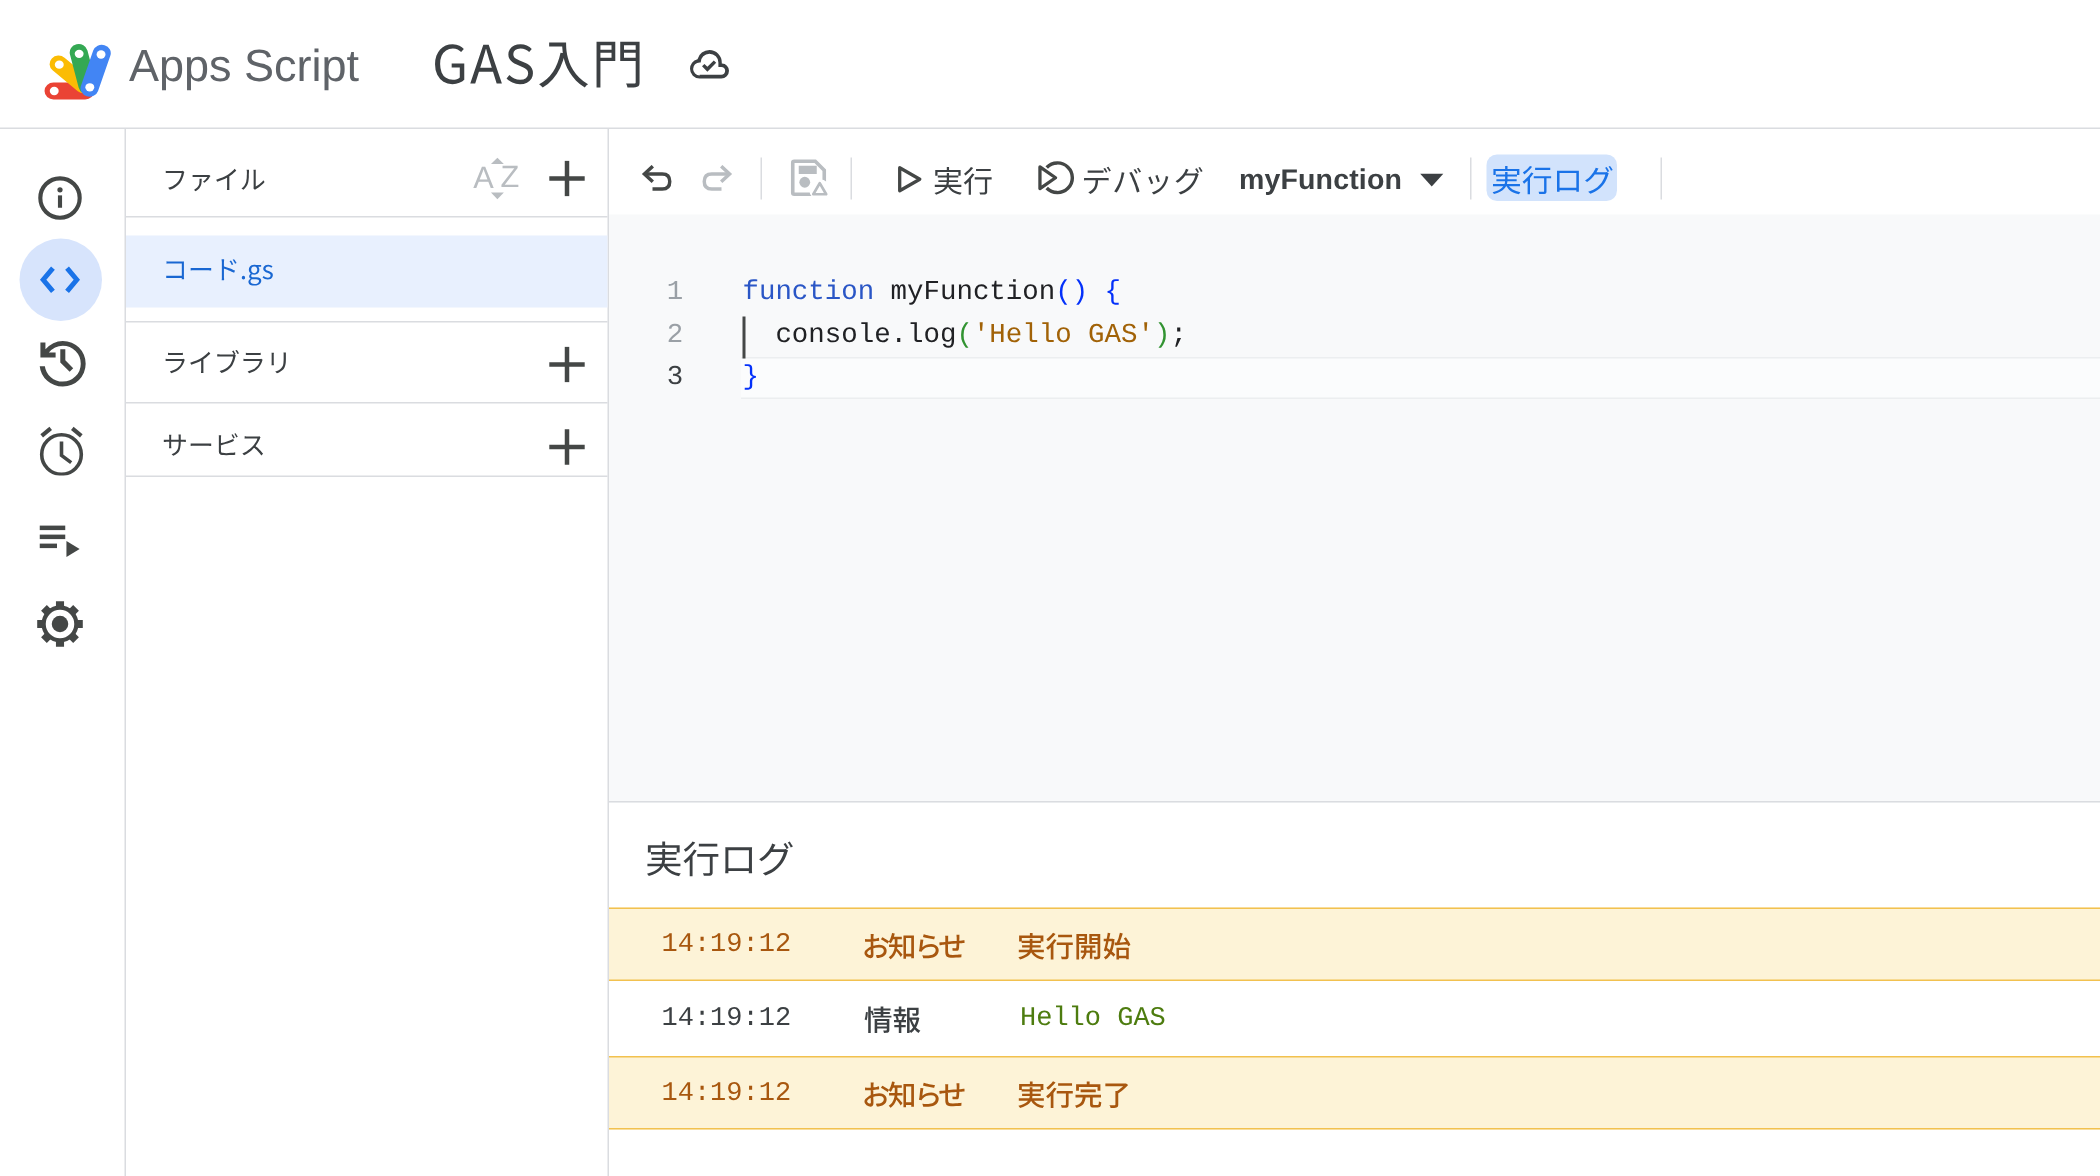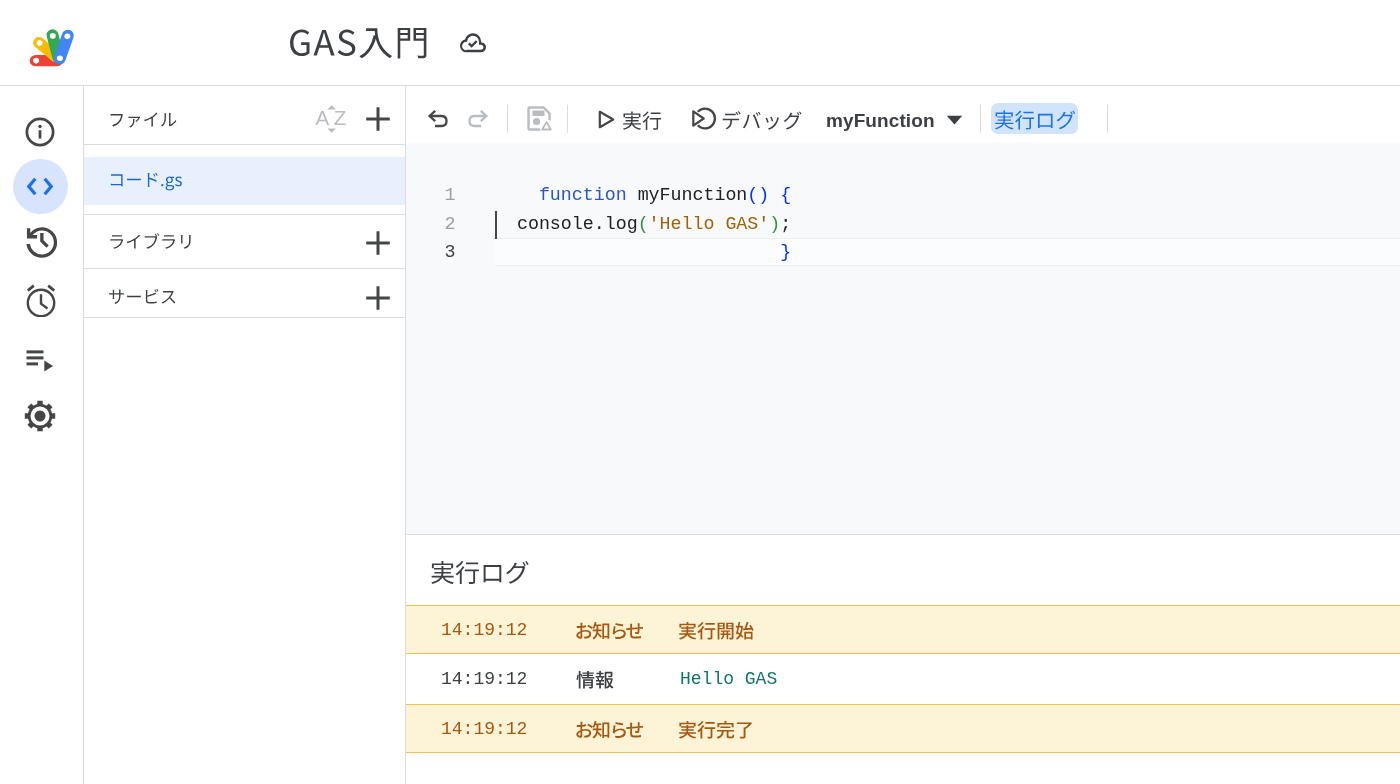--- a/index.html
+++ b/index.html
@@ -17,20 +17,21 @@
 <path d="M12.5 15.5 L30 31" stroke="#fbbc04"></path>
 <path d="M26.5 7 L32.5 31.5" stroke="#34a853"></path>
 <path d="M42.5 7.5 L34 33.5" stroke="#4285f4"></path>
 </g>
 <circle cx="9.5" cy="35.5" r="3.1" fill="#fff"></circle>
 <circle cx="13" cy="16" r="3.1" fill="#fff"></circle>
 <circle cx="26.8" cy="8" r="3.1" fill="#fff"></circle>
 <circle cx="42" cy="8.5" r="3.1" fill="#fff"></circle>
 <circle cx="34.2" cy="32.8" r="3.1" fill="#fff"></circle>
 </svg>
+<div class="abs" style="left:86px;top:27.5px;font-size:30px;color:#5f6368;">Apps Script</div>
 <svg style="position:absolute;left:288px;top:15.4px;" width="145" height="50.7" viewBox="0 -40.6 145 50.7">
         <path fill="#3c4043" d="M13.6 0.5Q10.2 0.5 7.6 -1.1Q5.0 -2.7 3.5 -5.7Q2.0 -8.7 2.0 -12.8Q2.0 -15.9 2.9 -18.4Q3.8 -20.8 5.4 -22.6Q7.0 -24.3 9.1 -25.2Q11.2 -26.1 13.8 -26.1Q16.5 -26.1 18.3 -25.1Q20.1 -24.1 21.2 -23.0L19.4 -20.9Q18.4 -21.9 17.1 -22.6Q15.8 -23.3 13.9 -23.3Q11.3 -23.3 9.4 -22.0Q7.5 -20.8 6.4 -18.4Q5.4 -16.1 5.4 -12.9Q5.4 -9.7 6.4 -7.3Q7.4 -4.9 9.3 -3.7Q11.2 -2.4 13.9 -2.4Q15.3 -2.4 16.6 -2.8Q17.8 -3.2 18.5 -3.9V-10.6H13.1V-13.3H21.5V-2.5Q20.3 -1.2 18.2 -0.4Q16.2 0.5 13.6 0.5Z M25.5 0.0 34.2 -25.7H37.8L46.6 0.0H43.1L38.6 -14.4Q37.9 -16.5 37.3 -18.7Q36.7 -20.8 36.1 -23.0H35.9Q35.3 -20.8 34.7 -18.7Q34.0 -16.5 33.4 -14.4L28.8 0.0ZM30.1 -7.8V-10.4H41.9V-7.8Z M58.6 0.5Q55.9 0.5 53.6 -0.6Q51.3 -1.6 49.7 -3.3L51.6 -5.6Q53.0 -4.1 54.8 -3.3Q56.7 -2.4 58.7 -2.4Q61.2 -2.4 62.6 -3.5Q64.1 -4.7 64.1 -6.6Q64.1 -7.9 63.5 -8.7Q62.9 -9.5 61.9 -10.1Q61.0 -10.6 59.8 -11.1L56.1 -12.7Q54.9 -13.2 53.7 -14.1Q52.5 -14.9 51.7 -16.2Q50.9 -17.4 50.9 -19.3Q50.9 -21.3 51.9 -22.8Q53.0 -24.4 54.8 -25.2Q56.6 -26.1 59.0 -26.1Q61.3 -26.1 63.2 -25.2Q65.2 -24.4 66.5 -23.0L64.8 -20.9Q63.6 -22.0 62.2 -22.6Q60.8 -23.3 59.0 -23.3Q56.8 -23.3 55.5 -22.3Q54.2 -21.3 54.2 -19.6Q54.2 -18.3 54.8 -17.5Q55.5 -16.7 56.4 -16.2Q57.4 -15.7 58.4 -15.3L62.0 -13.7Q63.6 -13.1 64.7 -12.2Q65.9 -11.3 66.6 -10.0Q67.3 -8.7 67.3 -6.8Q67.3 -4.8 66.3 -3.1Q65.2 -1.5 63.3 -0.5Q61.3 0.5 58.6 0.5Z M78.1 -27.3H88.0V-24.6H78.1ZM86.7 -27.3H89.4Q89.4 -25.7 89.5 -23.6Q89.6 -21.5 90.1 -19.1Q90.6 -16.7 91.5 -14.1Q92.4 -11.6 94.1 -9.0Q95.7 -6.4 98.1 -4.0Q100.5 -1.6 104.0 0.5Q103.7 0.7 103.3 1.1Q102.9 1.5 102.5 1.9Q102.1 2.4 101.9 2.7Q98.4 0.6 95.9 -2.0Q93.4 -4.6 91.7 -7.4Q90.0 -10.2 89.0 -13.0Q88.0 -15.8 87.5 -18.5Q87.0 -21.1 86.9 -23.4Q86.7 -25.6 86.7 -27.3ZM85.7 -20.4 88.7 -19.9Q87.4 -14.5 85.4 -10.3Q83.4 -6.0 80.5 -2.8Q77.7 0.5 73.8 2.7Q73.6 2.5 73.1 2.1Q72.7 1.7 72.2 1.3Q71.8 0.9 71.4 0.6Q77.2 -2.4 80.7 -7.7Q84.1 -13.0 85.7 -20.4Z M110.9 -22.5H120.6V-20.5H110.9ZM127.0 -22.5H136.9V-20.5H127.0ZM135.8 -27.7H138.4V-0.8Q138.4 0.5 138.1 1.2Q137.7 1.9 136.8 2.3Q135.9 2.6 134.3 2.7Q132.7 2.7 130.3 2.7Q130.3 2.4 130.1 1.9Q130.0 1.4 129.8 0.9Q129.6 0.4 129.4 0.0Q130.6 0.1 131.7 0.1Q132.8 0.1 133.7 0.1Q134.5 0.1 134.9 0.1Q135.4 0.1 135.6 -0.1Q135.8 -0.3 135.8 -0.8ZM111.1 -27.7H122.2V-14.9H111.1V-17.1H119.7V-25.5H111.1ZM137.2 -27.7V-25.5H128.0V-17.1H137.2V-14.9H125.5V-27.7ZM109.7 -27.7H112.3V2.8H109.7Z"></path>
       </svg>
 <svg class="abs" style="left:460px;top:33px" width="26" height="21" viewBox="0 0 25 20">
 <path fill="#3c4043" d="M6.2 18.5 q-2.6 0-4.4-1.8T0 12.3q0-2.2 1.33-3.93T4.8 6.15Q5.5 3.5 7.63 1.88 9.75.25 12.45.25q3.32 0 5.63 2.31 2.3 2.32 2.3 5.64v.75q2 -.06 3.3 1.3Q25 11.6 25 13.55q0 2-1.45 3.48-1.45 1.47-3.5 1.47Zm0-2.4h13.85q1.05 0 1.77-.73.73-.72.73-1.77t-.73-1.77q-.72-.73-1.77-.73h-1.85V8.2q0-2.32-1.64-3.96T12.45 2.6q-2.32 0-3.96 1.64T6.85 8.2h-.68q-1.7 0-2.93 1.23-1.24 1.22-1.24 2.92 0 1.71 1.24 2.98 1.23 1.27 2.96 1.27Z"></path>
 <path fill="#3c4043" d="M11.15 14.1 7.7 10.65l1.55-1.53 1.9 1.88 4.1-4.1 1.55 1.55Z"></path>
 </svg>
 </div>
 <div class="abs" style="left:0;top:86px;width:84px;height:698px;background:#fff;border-right:1px solid #dadce0;">
 <svg class="abs" style="left:25px;top:31px" width="30" height="30" viewBox="0 0 24 24">
@@ -140,42 +141,42 @@
 <div class="abs" style="left:585px;top:17px;width:87px;height:31px;background:#d2e3fc;border-radius:7px;"></div>
 <svg style="position:absolute;left:588px;top:18.2px;" width="84" height="29.7" viewBox="0 -23.8 84 29.7">
         <path fill="#1a73e8" d="M9.4 -17.2H11.0V-14.2H9.4ZM1.6 -15.2H18.9V-11.2H17.3V-13.8H3.1V-11.2H1.6ZM3.3 -11.4H17.3V-10.2H3.3ZM1.3 -5.1H19.3V-3.7H1.3ZM3.6 -8.3H17.1V-7.0H3.6ZM11.3 -4.8Q12.3 -2.6 14.4 -1.4Q16.5 -0.1 19.6 0.3Q19.3 0.6 19.1 1.0Q18.8 1.4 18.6 1.7Q16.5 1.3 14.8 0.5Q13.1 -0.3 11.9 -1.5Q10.7 -2.7 9.9 -4.4ZM9.4 -13.2H11.0V-8.0Q11.0 -7.0 10.8 -5.9Q10.6 -4.9 10.1 -3.8Q9.6 -2.8 8.6 -1.8Q7.6 -0.8 6.0 0.0Q4.4 0.9 2.0 1.6Q1.9 1.5 1.8 1.2Q1.6 1.0 1.4 0.8Q1.2 0.6 1.1 0.4Q3.4 -0.2 4.9 -1.0Q6.4 -1.8 7.3 -2.6Q8.3 -3.5 8.7 -4.4Q9.1 -5.3 9.3 -6.2Q9.4 -7.2 9.4 -8.1Z M29.4 -16.0H39.5V-14.5H29.4ZM35.4 -9.9H37.0V-0.3Q37.0 0.4 36.8 0.8Q36.6 1.1 36.1 1.3Q35.5 1.5 34.6 1.5Q33.7 1.6 32.2 1.6Q32.1 1.3 32.0 0.8Q31.8 0.4 31.7 0.1Q32.4 0.1 33.1 0.1Q33.7 0.1 34.2 0.1Q34.7 0.1 34.9 0.1Q35.2 0.1 35.3 -0.0Q35.4 -0.1 35.4 -0.4ZM28.5 -10.3H40.1V-8.9H28.5ZM24.4 -8.7 25.8 -10.1 26.0 -10.0V1.7H24.4ZM26.8 -12.8 28.3 -12.3Q27.5 -11.0 26.4 -9.7Q25.4 -8.4 24.3 -7.3Q23.2 -6.2 22.1 -5.3Q22.0 -5.5 21.8 -5.7Q21.6 -6.0 21.4 -6.2Q21.2 -6.5 21.0 -6.6Q22.1 -7.4 23.1 -8.4Q24.2 -9.4 25.1 -10.5Q26.1 -11.7 26.8 -12.8ZM26.0 -17.2 27.4 -16.6Q26.8 -15.7 25.9 -14.8Q25.0 -13.9 24.0 -13.0Q23.0 -12.2 22.1 -11.5Q22.0 -11.7 21.9 -11.9Q21.7 -12.2 21.5 -12.4Q21.4 -12.6 21.2 -12.8Q22.1 -13.3 23.0 -14.1Q23.9 -14.9 24.7 -15.7Q25.4 -16.5 26.0 -17.2Z M44.0 -14.0Q44.6 -14.0 45.0 -14.0Q45.5 -14.0 45.8 -14.0Q46.1 -14.0 46.7 -14.0Q47.4 -14.0 48.3 -14.0Q49.2 -14.0 50.3 -14.0Q51.4 -14.0 52.4 -14.0Q53.5 -14.0 54.4 -14.0Q55.3 -14.0 56.0 -14.0Q56.6 -14.0 56.8 -14.0Q57.2 -14.0 57.7 -14.0Q58.2 -14.0 58.6 -14.0Q58.6 -13.7 58.6 -13.2Q58.6 -12.8 58.6 -12.4Q58.6 -12.2 58.6 -11.6Q58.6 -11.0 58.6 -10.2Q58.6 -9.3 58.6 -8.3Q58.6 -7.3 58.6 -6.3Q58.6 -5.4 58.6 -4.5Q58.6 -3.7 58.6 -3.1Q58.6 -2.5 58.6 -2.3Q58.6 -2.1 58.6 -1.7Q58.6 -1.3 58.6 -0.9Q58.6 -0.6 58.6 -0.3Q58.6 0.0 58.6 0.1H56.9Q56.9 0.0 56.9 -0.4Q56.9 -0.7 56.9 -1.2Q56.9 -1.7 56.9 -2.1Q56.9 -2.3 56.9 -2.9Q56.9 -3.6 56.9 -4.5Q56.9 -5.4 56.9 -6.5Q56.9 -7.6 56.9 -8.6Q56.9 -9.6 56.9 -10.5Q56.9 -11.4 56.9 -11.9Q56.9 -12.4 56.9 -12.4H45.7Q45.7 -12.4 45.7 -11.9Q45.7 -11.4 45.7 -10.5Q45.7 -9.7 45.7 -8.6Q45.7 -7.6 45.7 -6.5Q45.7 -5.5 45.7 -4.5Q45.7 -3.6 45.7 -2.9Q45.7 -2.3 45.7 -2.1Q45.7 -1.9 45.7 -1.5Q45.7 -1.2 45.7 -0.8Q45.7 -0.5 45.7 -0.2Q45.7 0.0 45.7 0.1H44.0Q44.0 0.0 44.0 -0.3Q44.0 -0.6 44.0 -0.9Q44.0 -1.3 44.0 -1.7Q44.0 -2.1 44.0 -2.3Q44.0 -2.5 44.0 -3.1Q44.0 -3.7 44.0 -4.6Q44.0 -5.4 44.0 -6.4Q44.0 -7.4 44.0 -8.4Q44.0 -9.4 44.0 -10.3Q44.0 -11.1 44.0 -11.7Q44.0 -12.3 44.0 -12.4Q44.0 -12.8 44.0 -13.2Q44.0 -13.7 44.0 -14.0ZM57.6 -2.6V-1.0H44.9V-2.6Z M77.2 -16.4Q77.4 -16.0 77.8 -15.5Q78.1 -15.0 78.4 -14.5Q78.6 -14.0 78.9 -13.6L77.7 -13.1Q77.4 -13.7 77.0 -14.5Q76.5 -15.4 76.1 -15.9ZM79.4 -17.2Q79.7 -16.8 80.0 -16.3Q80.3 -15.8 80.7 -15.3Q81.0 -14.8 81.1 -14.4L80.0 -13.9Q79.7 -14.6 79.3 -15.4Q78.8 -16.2 78.4 -16.8ZM78.5 -12.3Q78.4 -12.1 78.3 -11.8Q78.2 -11.5 78.1 -11.2Q77.8 -10.2 77.3 -9.0Q76.8 -7.8 76.1 -6.5Q75.4 -5.3 74.4 -4.2Q73.0 -2.5 71.1 -1.1Q69.2 0.3 66.3 1.4L64.8 0.1Q66.7 -0.5 68.2 -1.3Q69.7 -2.1 70.9 -3.0Q72.1 -4.0 73.0 -5.1Q73.8 -6.0 74.4 -7.2Q75.1 -8.3 75.6 -9.4Q76.0 -10.5 76.2 -11.5H68.7L69.3 -13.0Q69.6 -13.0 70.2 -13.0Q70.9 -13.0 71.8 -13.0Q72.6 -13.0 73.5 -13.0Q74.4 -13.0 75.0 -13.0Q75.7 -13.0 75.8 -13.0Q76.3 -13.0 76.6 -13.0Q76.9 -13.0 77.2 -13.1ZM71.7 -15.4Q71.4 -15.0 71.2 -14.6Q70.9 -14.1 70.8 -13.8Q70.2 -12.7 69.2 -11.4Q68.3 -10.1 67.0 -8.8Q65.8 -7.5 64.1 -6.4L62.7 -7.5Q64.0 -8.3 65.1 -9.2Q66.1 -10.1 66.9 -11.1Q67.7 -12.0 68.3 -12.9Q68.8 -13.7 69.1 -14.4Q69.3 -14.7 69.5 -15.2Q69.7 -15.6 69.8 -16.0Z"></path>
       </svg>
 <div class="abs" style="left:701px;top:19px;width:1px;height:28px;background:#dadce0;"></div>
 </div>
 <div class="abs" style="left:406px;top:143px;width:994px;height:392px;background:#f8f9fa;border-bottom:1px solid #dadce0;">
 <div class="abs" style="left:88px;top:95px;width:906px;height:28px;background:#fbfcfd;border-top:1px solid #eceef0;border-bottom:1px solid #eceef0;"></div>
 <div class="mono abs" style="left:30px;top:38px;width:19.5px;text-align:right;font-size:18.3px;line-height:28.5px;color:#9aa0a6;">1<br>2<br><span style="color:#3c4043">3</span></div>
 <div class="abs" style="left:88.5px;top:67.5px;width:2.5px;height:28px;background:#444746;"></div>
-<div class="mono abs" style="left:89px;top:38px;font-size:18.3px;line-height:28.5px;white-space:pre;color:#202124;text-align:right;"><span style="color:#2a56c6">function</span> myFunction<span style="color:#0431fa">()</span> <span style="color:#0431fa">{</span>
+<div class="mono abs" style="left:89px;top:38px;font-size:18.3px;line-height:28.5px;white-space:pre;color:#202124;"><span style="color:#2a56c6">function</span> myFunction<span style="color:#0431fa">()</span> <span style="color:#0431fa">{</span>
   console.log<span style="color:#319331">(</span><span style="color:#a16207">'Hello GAS'</span><span style="color:#319331">)</span>;
 <span style="color:#0431fa">}</span></div>
 </div>
 <div class="abs" style="left:406px;top:536px;width:994px;height:248px;background:#fff;text-align:center;">
 <svg style="position:absolute;left:24px;top:16.5px;" width="102" height="36.2" viewBox="0 -29.0 102 36.2">
         <path fill="#3c4043" d="M11.5 -21.0H13.4V-17.3H11.5ZM1.9 -18.5H23.1V-13.7H21.1V-16.9H3.8V-13.7H1.9ZM4.0 -14.0H21.1V-12.4H4.0ZM1.6 -6.2H23.6V-4.5H1.6ZM4.4 -10.1H20.8V-8.6H4.4ZM13.8 -5.8Q15.0 -3.2 17.5 -1.7Q20.1 -0.1 23.9 0.4Q23.6 0.7 23.2 1.2Q22.9 1.7 22.7 2.1Q20.1 1.6 18.0 0.6Q15.9 -0.3 14.5 -1.8Q13.0 -3.3 12.1 -5.4ZM11.5 -16.0H13.4V-9.8Q13.4 -8.5 13.2 -7.2Q12.9 -5.9 12.3 -4.6Q11.7 -3.4 10.5 -2.2Q9.3 -1.0 7.3 0.1Q5.4 1.1 2.5 2.0Q2.4 1.8 2.2 1.5Q2.0 1.2 1.7 1.0Q1.5 0.7 1.3 0.5Q4.1 -0.3 6.0 -1.2Q7.9 -2.2 9.0 -3.2Q10.1 -4.3 10.6 -5.4Q11.1 -6.5 11.3 -7.6Q11.5 -8.7 11.5 -9.8Z M35.9 -19.5H48.2V-17.7H35.9ZM43.2 -12.0H45.1V-0.4Q45.1 0.5 44.8 0.9Q44.6 1.4 44.0 1.6Q43.3 1.8 42.2 1.9Q41.1 1.9 39.2 1.9Q39.2 1.5 39.0 1.0Q38.8 0.5 38.6 0.1Q39.5 0.1 40.3 0.1Q41.1 0.1 41.7 0.1Q42.3 0.1 42.5 0.1Q42.9 0.1 43.1 -0.0Q43.2 -0.1 43.2 -0.4ZM34.8 -12.6H48.9V-10.8H34.8ZM29.8 -10.7 31.4 -12.3 31.7 -12.2V2.1H29.8ZM32.7 -15.7 34.5 -15.0Q33.5 -13.4 32.2 -11.8Q31.0 -10.3 29.6 -8.9Q28.3 -7.5 26.9 -6.5Q26.8 -6.7 26.6 -7.0Q26.3 -7.3 26.1 -7.6Q25.8 -7.9 25.6 -8.0Q26.9 -9.0 28.2 -10.2Q29.5 -11.4 30.7 -12.8Q31.8 -14.2 32.7 -15.7ZM31.7 -21.0 33.5 -20.3Q32.6 -19.2 31.6 -18.1Q30.5 -16.9 29.3 -15.9Q28.1 -14.9 27.0 -14.1Q26.9 -14.3 26.7 -14.5Q26.5 -14.8 26.3 -15.1Q26.0 -15.4 25.9 -15.6Q26.9 -16.3 28.0 -17.2Q29.1 -18.1 30.1 -19.1Q31.0 -20.1 31.7 -21.0Z M53.5 -17.1Q54.3 -17.1 54.8 -17.1Q55.3 -17.1 55.8 -17.1Q56.0 -17.1 56.8 -17.1Q57.6 -17.1 58.8 -17.1Q59.9 -17.1 61.2 -17.1Q62.5 -17.1 63.8 -17.1Q65.1 -17.1 66.2 -17.1Q67.3 -17.1 68.1 -17.1Q68.9 -17.1 69.2 -17.1Q69.6 -17.1 70.2 -17.1Q70.8 -17.1 71.4 -17.1Q71.4 -16.7 71.3 -16.2Q71.3 -15.6 71.3 -15.2Q71.3 -14.9 71.3 -14.2Q71.3 -13.5 71.3 -12.4Q71.3 -11.3 71.3 -10.1Q71.3 -8.9 71.3 -7.7Q71.3 -6.5 71.3 -5.5Q71.3 -4.5 71.3 -3.8Q71.3 -3.1 71.3 -2.9Q71.3 -2.6 71.3 -2.1Q71.3 -1.6 71.3 -1.2Q71.4 -0.7 71.4 -0.3Q71.4 0.1 71.4 0.2H69.2Q69.2 0.0 69.2 -0.4Q69.2 -0.9 69.3 -1.5Q69.3 -2.1 69.3 -2.6Q69.3 -2.8 69.3 -3.6Q69.3 -4.3 69.3 -5.5Q69.3 -6.6 69.3 -7.9Q69.3 -9.2 69.3 -10.5Q69.3 -11.8 69.3 -12.8Q69.3 -13.9 69.3 -14.5Q69.3 -15.1 69.3 -15.1H55.6Q55.6 -15.1 55.6 -14.5Q55.6 -13.9 55.6 -12.8Q55.6 -11.8 55.6 -10.5Q55.6 -9.2 55.6 -7.9Q55.6 -6.6 55.6 -5.5Q55.6 -4.4 55.6 -3.6Q55.6 -2.8 55.6 -2.6Q55.6 -2.3 55.6 -1.9Q55.6 -1.4 55.6 -1.0Q55.6 -0.6 55.6 -0.3Q55.6 0.0 55.6 0.2H53.5Q53.5 0.0 53.5 -0.3Q53.5 -0.7 53.5 -1.1Q53.6 -1.6 53.6 -2.1Q53.6 -2.5 53.6 -2.9Q53.6 -3.1 53.6 -3.8Q53.6 -4.5 53.6 -5.6Q53.6 -6.6 53.6 -7.8Q53.6 -9.1 53.6 -10.3Q53.6 -11.5 53.6 -12.5Q53.6 -13.5 53.6 -14.3Q53.6 -15.0 53.6 -15.2Q53.6 -15.6 53.6 -16.1Q53.6 -16.7 53.5 -17.1ZM70.1 -3.2V-1.3H54.6V-3.2Z M93.8 -20.0Q94.1 -19.6 94.4 -19.0Q94.8 -18.3 95.2 -17.7Q95.5 -17.1 95.8 -16.6L94.4 -16.0Q94.1 -16.7 93.5 -17.7Q92.9 -18.7 92.4 -19.4ZM96.5 -21.0Q96.8 -20.5 97.2 -19.9Q97.6 -19.3 98.0 -18.7Q98.4 -18.1 98.6 -17.6L97.2 -17.0Q96.8 -17.8 96.3 -18.8Q95.7 -19.7 95.2 -20.4ZM95.4 -15.0Q95.3 -14.8 95.1 -14.4Q94.9 -14.0 94.8 -13.7Q94.5 -12.4 93.9 -11.0Q93.3 -9.5 92.4 -8.0Q91.5 -6.4 90.4 -5.1Q88.7 -3.0 86.3 -1.3Q84.0 0.4 80.4 1.7L78.6 0.1Q80.9 -0.6 82.8 -1.6Q84.6 -2.5 86.0 -3.7Q87.5 -4.9 88.6 -6.2Q89.6 -7.3 90.4 -8.7Q91.2 -10.1 91.8 -11.5Q92.4 -12.9 92.6 -14.0H83.3L84.1 -15.8Q84.5 -15.8 85.3 -15.8Q86.1 -15.8 87.2 -15.8Q88.2 -15.8 89.3 -15.8Q90.3 -15.8 91.1 -15.8Q91.9 -15.8 92.1 -15.8Q92.6 -15.8 93.0 -15.9Q93.5 -15.9 93.8 -16.0ZM87.0 -18.8Q86.7 -18.3 86.4 -17.8Q86.1 -17.2 85.9 -16.8Q85.2 -15.5 84.1 -13.9Q82.9 -12.3 81.4 -10.7Q79.8 -9.2 77.8 -7.8L76.1 -9.1Q77.7 -10.1 79.0 -11.2Q80.3 -12.3 81.2 -13.5Q82.2 -14.6 82.9 -15.7Q83.5 -16.7 84.0 -17.6Q84.2 -17.9 84.4 -18.5Q84.6 -19.1 84.7 -19.6Z"></path>
       </svg>
 <div class="abs" style="left:0;top:69px;width:994px;height:49px;background:#fdf3d7;border-top:1px solid #f2c14f;border-bottom:1px solid #f2c14f;"></div>
 <div class="mono abs" style="left:35px;top:84px;font-size:18px;color:#a8570f;">14:19:12</div>
 <svg style="position:absolute;left:169.7px;top:80.0px;" width="69" height="27.5" viewBox="0 -22.0 69 27.5">
         <path fill="#a8570f" d="M6.5 -15.3Q6.5 -15.1 6.4 -14.9Q6.4 -14.6 6.4 -14.3Q6.4 -14.1 6.3 -13.8Q6.3 -13.3 6.3 -12.7Q6.3 -12.0 6.2 -11.2Q6.2 -10.4 6.2 -9.6Q6.2 -8.8 6.2 -8.1Q6.2 -7.4 6.2 -6.5Q6.2 -5.5 6.2 -4.7Q6.3 -3.8 6.3 -3.0Q6.3 -2.3 6.3 -1.8Q6.3 -0.8 6.1 -0.3Q5.8 0.3 5.4 0.5Q5.0 0.8 4.4 0.8Q3.8 0.8 3.1 0.5Q2.4 0.2 1.7 -0.2Q1.1 -0.7 0.7 -1.3Q0.3 -1.9 0.3 -2.6Q0.3 -3.5 0.9 -4.3Q1.6 -5.2 2.7 -5.9Q3.8 -6.6 5.1 -7.1Q6.3 -7.6 7.7 -7.8Q9.0 -8.1 10.1 -8.1Q11.6 -8.1 12.7 -7.6Q13.8 -7.1 14.5 -6.2Q15.1 -5.3 15.1 -4.1Q15.1 -3.0 14.7 -2.1Q14.2 -1.2 13.3 -0.6Q12.4 0.1 11.0 0.4Q10.4 0.5 9.7 0.6Q9.1 0.7 8.6 0.7L7.9 -1.2Q8.5 -1.2 9.1 -1.3Q9.7 -1.3 10.2 -1.4Q11.0 -1.5 11.7 -1.9Q12.4 -2.2 12.8 -2.8Q13.2 -3.3 13.2 -4.1Q13.2 -4.9 12.8 -5.4Q12.4 -5.9 11.7 -6.1Q11.0 -6.4 10.1 -6.4Q8.9 -6.4 7.7 -6.2Q6.5 -5.9 5.3 -5.4Q4.4 -5.1 3.7 -4.6Q3.0 -4.1 2.5 -3.6Q2.1 -3.1 2.1 -2.7Q2.1 -2.4 2.3 -2.1Q2.5 -1.9 2.8 -1.7Q3.1 -1.5 3.4 -1.4Q3.7 -1.3 3.9 -1.3Q4.2 -1.3 4.4 -1.5Q4.6 -1.7 4.6 -2.1Q4.6 -2.7 4.5 -3.7Q4.5 -4.6 4.5 -5.8Q4.5 -7.0 4.5 -8.0Q4.5 -8.9 4.5 -9.7Q4.5 -10.6 4.5 -11.4Q4.5 -12.2 4.5 -12.9Q4.5 -13.5 4.5 -13.8Q4.5 -14.0 4.5 -14.3Q4.5 -14.6 4.5 -14.9Q4.4 -15.1 4.4 -15.3ZM12.2 -13.2Q12.9 -12.9 13.7 -12.4Q14.6 -11.9 15.4 -11.4Q16.2 -10.9 16.7 -10.5L15.7 -8.9Q15.4 -9.3 14.8 -9.7Q14.3 -10.0 13.6 -10.4Q13.0 -10.8 12.4 -11.2Q11.8 -11.5 11.3 -11.8ZM0.7 -12.0Q1.5 -11.9 2.1 -11.9Q2.7 -11.9 3.2 -11.9Q3.9 -11.9 4.8 -11.9Q5.7 -12.0 6.6 -12.1Q7.5 -12.2 8.4 -12.4Q9.3 -12.6 10.0 -12.8L10.1 -10.9Q9.3 -10.8 8.4 -10.6Q7.4 -10.5 6.5 -10.3Q5.6 -10.2 4.7 -10.2Q3.9 -10.1 3.2 -10.1Q2.4 -10.1 1.8 -10.1Q1.2 -10.1 0.7 -10.2Z M27.0 -2.1H32.5V-0.4H27.0ZM26.3 -14.4H33.3V0.8H31.5V-12.7H28.0V1.1H26.3ZM20.5 -12.7H22.3V-9.0Q22.3 -7.8 22.2 -6.4Q22.0 -5.0 21.5 -3.6Q21.0 -2.1 20.1 -0.8Q19.2 0.5 17.8 1.5Q17.7 1.4 17.4 1.1Q17.2 0.8 16.9 0.6Q16.7 0.3 16.5 0.2Q17.9 -0.8 18.7 -1.9Q19.5 -3.1 19.9 -4.3Q20.3 -5.5 20.4 -6.7Q20.5 -7.9 20.5 -9.0ZM18.7 -13.5H25.2V-11.9H18.7ZM16.7 -8.4H25.7V-6.7H16.7ZM21.8 -5.9Q22.0 -5.7 22.5 -5.2Q22.9 -4.8 23.3 -4.3Q23.8 -3.7 24.3 -3.2Q24.8 -2.6 25.2 -2.2Q25.6 -1.8 25.7 -1.6L24.5 -0.0Q24.3 -0.4 23.9 -0.9Q23.5 -1.4 23.1 -2.0Q22.6 -2.5 22.2 -3.1Q21.8 -3.6 21.4 -4.1Q21.0 -4.5 20.7 -4.8ZM18.7 -16.0 20.5 -15.7Q20.2 -14.4 19.8 -13.2Q19.4 -12.0 19.0 -11.0Q18.5 -9.9 17.9 -9.1Q17.8 -9.2 17.5 -9.4Q17.2 -9.6 16.9 -9.8Q16.7 -10.0 16.5 -10.1Q17.3 -11.2 17.8 -12.8Q18.4 -14.4 18.7 -16.0Z M39.8 -15.1Q40.4 -14.9 41.4 -14.6Q42.4 -14.4 43.5 -14.2Q44.6 -14.0 45.6 -13.8Q46.6 -13.7 47.3 -13.6L46.8 -11.8Q46.3 -11.8 45.5 -12.0Q44.7 -12.1 43.8 -12.3Q42.9 -12.5 42.0 -12.6Q41.2 -12.8 40.5 -13.0Q39.8 -13.1 39.3 -13.3ZM39.6 -11.5Q39.5 -11.0 39.4 -10.3Q39.3 -9.7 39.2 -9.0Q39.1 -8.2 39.0 -7.6Q38.9 -6.9 38.9 -6.5Q40.2 -7.6 41.7 -8.1Q43.2 -8.6 44.8 -8.6Q46.3 -8.6 47.5 -8.0Q48.6 -7.5 49.2 -6.5Q49.8 -5.6 49.8 -4.5Q49.8 -3.2 49.2 -2.1Q48.7 -1.0 47.4 -0.3Q46.2 0.4 44.2 0.7Q42.3 1.0 39.5 0.8L38.9 -1.2Q41.9 -0.8 43.8 -1.1Q45.8 -1.5 46.8 -2.4Q47.8 -3.3 47.8 -4.5Q47.8 -5.2 47.4 -5.8Q46.9 -6.3 46.2 -6.6Q45.5 -6.9 44.6 -6.9Q42.9 -6.9 41.4 -6.3Q40.0 -5.6 39.0 -4.5Q38.8 -4.2 38.6 -4.0Q38.5 -3.7 38.4 -3.5L36.6 -3.9Q36.7 -4.5 36.9 -5.2Q37.0 -6.0 37.1 -6.8Q37.2 -7.7 37.3 -8.6Q37.4 -9.4 37.5 -10.3Q37.6 -11.1 37.6 -11.7Z M63.7 -14.8Q63.6 -14.6 63.6 -14.3Q63.6 -14.1 63.6 -13.8Q63.6 -13.5 63.6 -13.3Q63.6 -12.7 63.6 -12.1Q63.5 -11.5 63.5 -10.9Q63.5 -10.3 63.5 -9.8Q63.5 -9.1 63.5 -8.2Q63.4 -7.3 63.4 -6.5Q63.3 -5.7 63.2 -5.3Q63.1 -4.6 62.7 -4.3Q62.4 -4.1 61.7 -4.1Q61.3 -4.1 60.8 -4.1Q60.3 -4.2 59.8 -4.2Q59.3 -4.3 59.0 -4.4L59.0 -6.0Q59.5 -5.9 60.1 -5.9Q60.6 -5.8 60.9 -5.8Q61.2 -5.8 61.4 -5.9Q61.5 -6.0 61.5 -6.3Q61.6 -6.6 61.6 -7.2Q61.7 -7.8 61.7 -8.5Q61.7 -9.2 61.8 -9.8Q61.8 -10.4 61.8 -10.9Q61.8 -11.5 61.8 -12.1Q61.8 -12.7 61.8 -13.2Q61.8 -13.4 61.7 -13.7Q61.7 -14.0 61.7 -14.3Q61.7 -14.6 61.6 -14.8ZM56.2 -14.2Q56.1 -13.8 56.1 -13.4Q56.1 -13.0 56.1 -12.4Q56.1 -11.9 56.1 -11.0Q56.1 -10.1 56.0 -9.1Q56.0 -8.0 56.0 -7.0Q56.0 -6.0 56.0 -5.2Q56.0 -4.4 56.0 -4.0Q56.1 -3.2 56.2 -2.7Q56.2 -2.3 56.5 -2.0Q56.8 -1.7 57.5 -1.5Q58.1 -1.4 59.3 -1.4Q60.3 -1.4 61.3 -1.5Q62.4 -1.5 63.3 -1.7Q64.3 -1.8 65.0 -1.9L64.9 0.2Q64.3 0.2 63.3 0.3Q62.4 0.4 61.4 0.4Q60.3 0.5 59.4 0.5Q57.7 0.5 56.6 0.3Q55.6 0.0 55.1 -0.4Q54.6 -0.9 54.4 -1.7Q54.2 -2.5 54.2 -3.7Q54.2 -4.1 54.2 -4.8Q54.2 -5.5 54.2 -6.4Q54.2 -7.3 54.2 -8.3Q54.2 -9.2 54.2 -10.0Q54.2 -10.9 54.2 -11.5Q54.2 -12.1 54.2 -12.4Q54.2 -12.9 54.2 -13.3Q54.1 -13.7 54.1 -14.2ZM50.2 -9.7Q50.6 -9.7 51.2 -9.8Q51.7 -9.8 52.3 -9.9Q52.9 -9.9 54.1 -10.0Q55.2 -10.1 56.7 -10.3Q58.1 -10.4 59.7 -10.6Q61.3 -10.7 62.7 -10.8Q64.2 -10.9 65.3 -11.0Q65.7 -11.0 66.2 -11.1Q66.6 -11.1 67.0 -11.1V-9.3Q66.8 -9.3 66.5 -9.3Q66.2 -9.3 65.9 -9.3Q65.6 -9.2 65.3 -9.2Q64.6 -9.2 63.5 -9.2Q62.4 -9.1 61.2 -9.0Q59.9 -8.9 58.6 -8.8Q57.4 -8.6 56.2 -8.5Q55.0 -8.4 54.0 -8.3Q53.1 -8.2 52.5 -8.1Q52.2 -8.1 51.8 -8.0Q51.4 -8.0 51.0 -7.9Q50.7 -7.8 50.4 -7.8Z"></path>
       </svg>
 <svg style="position:absolute;left:272px;top:80.0px;" width="78" height="27.5" viewBox="0 -22.0 78 27.5">
         <path fill="#a8570f" d="M8.6 -16.0H10.4V-13.1H8.6ZM1.4 -14.3H17.6V-10.4H15.7V-12.7H3.2V-10.4H1.4ZM3.1 -10.8H16.1V-9.3H3.1ZM1.2 -4.8H17.9V-3.2H1.2ZM3.4 -7.8H15.8V-6.3H3.4ZM10.5 -4.5Q11.4 -2.5 13.3 -1.4Q15.2 -0.3 18.1 0.1Q17.9 0.3 17.6 0.8Q17.3 1.3 17.1 1.6Q15.0 1.3 13.4 0.6Q11.8 -0.2 10.7 -1.3Q9.6 -2.5 8.9 -4.1ZM8.5 -12.1H10.3V-7.2Q10.3 -6.2 10.2 -5.2Q10.0 -4.2 9.5 -3.2Q9.0 -2.3 8.1 -1.4Q7.1 -0.6 5.7 0.2Q4.2 1.0 2.0 1.6Q1.9 1.4 1.8 1.1Q1.6 0.9 1.3 0.6Q1.1 0.3 0.9 0.2Q3.0 -0.4 4.4 -1.0Q5.8 -1.7 6.6 -2.4Q7.4 -3.2 7.8 -4.0Q8.2 -4.8 8.4 -5.6Q8.5 -6.4 8.5 -7.2Z M27.4 -14.9H36.7V-13.2H27.4ZM32.6 -9.1H34.4V-0.6Q34.4 0.2 34.2 0.6Q34.0 1.0 33.5 1.3Q32.9 1.5 32.1 1.5Q31.2 1.5 29.8 1.5Q29.8 1.2 29.6 0.6Q29.5 0.1 29.3 -0.3Q29.9 -0.2 30.5 -0.2Q31.1 -0.2 31.5 -0.2Q31.9 -0.2 32.1 -0.2Q32.4 -0.2 32.5 -0.3Q32.6 -0.4 32.6 -0.6ZM26.5 -9.7H37.2V-8.0H26.5ZM22.5 -7.9 24.1 -9.4 24.3 -9.3V1.6H22.5ZM24.7 -11.9 26.4 -11.3Q25.7 -10.1 24.7 -8.9Q23.8 -7.6 22.7 -6.6Q21.7 -5.5 20.6 -4.7Q20.5 -4.9 20.3 -5.1Q20.1 -5.4 19.8 -5.7Q19.6 -6.0 19.4 -6.2Q20.4 -6.9 21.4 -7.8Q22.3 -8.7 23.2 -9.8Q24.1 -10.9 24.7 -11.9ZM24.0 -16.1 25.7 -15.3Q25.0 -14.5 24.2 -13.6Q23.3 -12.7 22.4 -11.9Q21.5 -11.1 20.6 -10.5Q20.5 -10.7 20.3 -11.0Q20.1 -11.2 19.9 -11.5Q19.8 -11.8 19.6 -11.9Q20.4 -12.5 21.2 -13.2Q22.0 -13.9 22.8 -14.6Q23.5 -15.4 24.0 -16.1Z M42.8 -7.6H52.2V-6.2H42.8ZM42.5 -4.4H52.5V-2.9H42.5ZM48.6 -7.2H50.2V1.2H48.6ZM44.7 -7.1H46.3V-3.5Q46.3 -3.1 46.2 -2.4Q46.1 -1.8 45.8 -1.1Q45.5 -0.4 45.0 0.3Q44.5 1.0 43.7 1.6Q43.5 1.3 43.2 1.0Q42.8 0.7 42.6 0.5Q43.4 -0.1 43.9 -0.8Q44.4 -1.6 44.6 -2.3Q44.7 -3.0 44.7 -3.6ZM40.5 -12.6H45.6V-11.4H40.5ZM49.3 -12.6H54.4V-11.4H49.3ZM53.7 -15.3H55.5V-0.6Q55.5 0.1 55.3 0.6Q55.1 1.0 54.7 1.2Q54.2 1.4 53.5 1.5Q52.7 1.6 51.6 1.6Q51.6 1.3 51.5 1.0Q51.4 0.7 51.3 0.3Q51.2 -0.0 51.1 -0.2Q51.8 -0.2 52.5 -0.2Q53.1 -0.2 53.3 -0.2Q53.5 -0.2 53.6 -0.3Q53.7 -0.4 53.7 -0.6ZM40.7 -15.3H46.7V-8.7H40.7V-10.0H45.0V-13.9H40.7ZM54.6 -15.3V-13.9H49.9V-10.0H54.6V-8.7H48.2V-15.3ZM39.6 -15.3H41.4V1.6H39.6Z M67.2 -0.8H73.6V0.8H67.2ZM66.3 -6.2H74.5V1.5H72.8V-4.6H68.0V1.6H66.3ZM65.0 -9.6Q66.2 -9.7 67.6 -9.7Q69.1 -9.8 70.8 -9.9Q72.4 -10.0 74.1 -10.1L74.1 -8.5Q72.5 -8.4 70.9 -8.3Q69.3 -8.1 67.9 -8.0Q66.4 -7.9 65.2 -7.8ZM71.2 -12.4 72.6 -13.1Q73.2 -12.3 73.8 -11.4Q74.4 -10.5 74.9 -9.6Q75.4 -8.7 75.6 -8.0L74.1 -7.1Q73.9 -7.8 73.4 -8.7Q72.9 -9.7 72.4 -10.6Q71.8 -11.5 71.2 -12.4ZM68.6 -16.1 70.5 -15.7Q70.2 -14.5 69.7 -13.2Q69.2 -11.9 68.8 -10.7Q68.3 -9.5 67.8 -8.6L66.3 -9.1Q66.6 -9.8 66.9 -10.6Q67.3 -11.5 67.6 -12.4Q67.9 -13.4 68.1 -14.3Q68.4 -15.2 68.6 -16.1ZM57.8 -12.2H64.0V-10.5H57.8ZM60.5 -16.1 62.2 -15.9Q61.9 -14.4 61.6 -12.8Q61.2 -11.1 60.8 -9.5Q60.4 -7.8 60.1 -6.3Q59.7 -4.8 59.3 -3.6L57.9 -4.4Q58.2 -5.4 58.6 -6.9Q58.9 -8.3 59.3 -9.9Q59.6 -11.5 60.0 -13.1Q60.3 -14.7 60.5 -16.1ZM58.8 -4.8 59.8 -6.1Q60.8 -5.5 61.9 -4.7Q63.0 -3.9 64.0 -3.1Q64.9 -2.3 65.5 -1.6L64.4 -0.2Q63.9 -0.9 62.9 -1.7Q62.0 -2.6 60.9 -3.4Q59.8 -4.2 58.8 -4.8ZM63.3 -12.2H63.6L63.9 -12.2L65.0 -12.0Q64.8 -8.3 64.0 -5.7Q63.3 -3.0 62.0 -1.2Q60.8 0.6 59.0 1.7Q58.8 1.3 58.5 0.9Q58.1 0.5 57.9 0.2Q59.5 -0.6 60.6 -2.3Q61.8 -3.9 62.4 -6.3Q63.1 -8.7 63.3 -11.8Z"></path>
       </svg>
 <div class="abs" style="left:0;top:118px;width:994px;height:49px;background:#ffffff;"></div>
 <div class="mono abs" style="left:35px;top:133px;font-size:18px;color:#3c4043;">14:19:12</div>
 <svg style="position:absolute;left:169.7px;top:129.0px;" width="40" height="27.5" viewBox="0 -22.0 40 27.5">
         <path fill="#3c4043" d="M8.4 -5.1H15.5V-3.8H8.4ZM6.4 -14.6H17.7V-13.3H6.4ZM6.9 -12.3H17.2V-11.0H6.9ZM5.8 -9.9H18.3V-8.6H5.8ZM8.4 -2.6H15.6V-1.3H8.4ZM7.1 -7.7H15.5V-6.3H8.8V1.6H7.1ZM15.2 -7.7H16.9V-0.3Q16.9 0.4 16.7 0.7Q16.6 1.1 16.1 1.3Q15.7 1.5 15.0 1.5Q14.3 1.6 13.3 1.6Q13.2 1.2 13.1 0.8Q12.9 0.3 12.8 0.0Q13.4 0.0 14.0 0.0Q14.6 0.0 14.8 0.0Q15.2 0.0 15.2 -0.3ZM11.1 -16.0H12.9V-9.5H11.1ZM2.8 -16.0H4.5V1.6H2.8ZM1.3 -12.3 2.6 -12.2Q2.5 -11.4 2.4 -10.5Q2.3 -9.5 2.2 -8.6Q2.0 -7.7 1.8 -6.9L0.4 -7.4Q0.6 -8.1 0.8 -8.9Q1.0 -9.8 1.1 -10.7Q1.2 -11.6 1.3 -12.3ZM4.4 -12.9 5.6 -13.3Q5.9 -12.7 6.2 -11.9Q6.5 -11.2 6.6 -10.6L5.4 -10.1Q5.3 -10.6 5.0 -11.4Q4.7 -12.2 4.4 -12.9Z M29.6 -8.7H35.7V-7.2H29.6ZM28.7 -15.2H35.6V-13.6H30.4V1.6H28.7ZM34.7 -15.2H36.4V-11.6Q36.4 -10.9 36.2 -10.6Q36.1 -10.2 35.6 -10.0Q35.1 -9.8 34.4 -9.8Q33.6 -9.8 32.5 -9.8Q32.5 -10.1 32.3 -10.6Q32.2 -11.0 32.0 -11.3Q32.5 -11.3 33.0 -11.3Q33.5 -11.3 33.9 -11.3Q34.2 -11.3 34.4 -11.3Q34.6 -11.3 34.7 -11.4Q34.7 -11.4 34.7 -11.6ZM31.7 -7.7Q32.2 -6.0 33.1 -4.5Q33.9 -2.9 35.0 -1.7Q36.2 -0.5 37.6 0.2Q37.3 0.4 36.9 0.8Q36.6 1.3 36.4 1.6Q34.9 0.8 33.8 -0.6Q32.6 -1.9 31.8 -3.7Q30.9 -5.4 30.4 -7.3ZM35.2 -8.7H35.5L35.8 -8.8L36.9 -8.4Q36.5 -6.3 35.8 -4.4Q35.1 -2.5 34.0 -1.0Q32.9 0.6 31.4 1.6Q31.2 1.3 30.8 1.0Q30.5 0.6 30.2 0.4Q31.5 -0.5 32.6 -1.9Q33.6 -3.3 34.2 -4.9Q34.9 -6.6 35.2 -8.3ZM20.4 -14.2H27.5V-12.7H20.4ZM20.2 -3.7H27.8V-2.1H20.2ZM19.7 -11.0H28.3V-9.5H19.7ZM20.0 -7.0H28.0V-5.5H20.0ZM23.2 -16.0H24.9V-10.5H23.2ZM23.2 -6.4H24.9V1.6H23.2ZM25.8 -9.7 27.3 -9.3Q27.0 -8.6 26.7 -8.0Q26.5 -7.3 26.2 -6.8L24.9 -7.2Q25.1 -7.6 25.2 -8.0Q25.4 -8.4 25.5 -8.9Q25.7 -9.3 25.8 -9.7ZM21.0 -9.3 22.3 -9.6Q22.6 -9.1 22.9 -8.4Q23.1 -7.7 23.2 -7.2L21.7 -6.8Q21.7 -7.3 21.5 -8.0Q21.2 -8.7 21.0 -9.3Z"></path>
       </svg>
-<div class="mono abs" style="left:274px;top:133px;font-size:18px;color:#0f766e;">Hello GAS</div>
+<div class="mono abs" style="left:274px;top:133px;font-size:18px;color:#4d7c0f;">Hello GAS</div>
 <div class="abs" style="left:0;top:168px;width:994px;height:49px;background:#fdf3d7;border-top:1px solid #f2c14f;border-bottom:1px solid #f2c14f;"></div>
 <div class="mono abs" style="left:35px;top:183px;font-size:18px;color:#a8570f;">14:19:12</div>
 <svg style="position:absolute;left:169.7px;top:179.0px;" width="69" height="27.5" viewBox="0 -22.0 69 27.5">
         <path fill="#a8570f" d="M6.5 -15.3Q6.5 -15.1 6.4 -14.9Q6.4 -14.6 6.4 -14.3Q6.4 -14.1 6.3 -13.8Q6.3 -13.3 6.3 -12.7Q6.3 -12.0 6.2 -11.2Q6.2 -10.4 6.2 -9.6Q6.2 -8.8 6.2 -8.1Q6.2 -7.4 6.2 -6.5Q6.2 -5.5 6.2 -4.7Q6.3 -3.8 6.3 -3.0Q6.3 -2.3 6.3 -1.8Q6.3 -0.8 6.1 -0.3Q5.8 0.3 5.4 0.5Q5.0 0.8 4.4 0.8Q3.8 0.8 3.1 0.5Q2.4 0.2 1.7 -0.2Q1.1 -0.7 0.7 -1.3Q0.3 -1.9 0.3 -2.6Q0.3 -3.5 0.9 -4.3Q1.6 -5.2 2.7 -5.9Q3.8 -6.6 5.1 -7.1Q6.3 -7.6 7.7 -7.8Q9.0 -8.1 10.1 -8.1Q11.6 -8.1 12.7 -7.6Q13.8 -7.1 14.5 -6.2Q15.1 -5.3 15.1 -4.1Q15.1 -3.0 14.7 -2.1Q14.2 -1.2 13.3 -0.6Q12.4 0.1 11.0 0.4Q10.4 0.5 9.7 0.6Q9.1 0.7 8.6 0.7L7.9 -1.2Q8.5 -1.2 9.1 -1.3Q9.7 -1.3 10.2 -1.4Q11.0 -1.5 11.7 -1.9Q12.4 -2.2 12.8 -2.8Q13.2 -3.3 13.2 -4.1Q13.2 -4.9 12.8 -5.4Q12.4 -5.9 11.7 -6.1Q11.0 -6.4 10.1 -6.4Q8.9 -6.4 7.7 -6.2Q6.5 -5.9 5.3 -5.4Q4.4 -5.1 3.7 -4.6Q3.0 -4.1 2.5 -3.6Q2.1 -3.1 2.1 -2.7Q2.1 -2.4 2.3 -2.1Q2.5 -1.9 2.8 -1.7Q3.1 -1.5 3.4 -1.4Q3.7 -1.3 3.9 -1.3Q4.2 -1.3 4.4 -1.5Q4.6 -1.7 4.6 -2.1Q4.6 -2.7 4.5 -3.7Q4.5 -4.6 4.5 -5.8Q4.5 -7.0 4.5 -8.0Q4.5 -8.9 4.5 -9.7Q4.5 -10.6 4.5 -11.4Q4.5 -12.2 4.5 -12.9Q4.5 -13.5 4.5 -13.8Q4.5 -14.0 4.5 -14.3Q4.5 -14.6 4.5 -14.9Q4.4 -15.1 4.4 -15.3ZM12.2 -13.2Q12.9 -12.9 13.7 -12.4Q14.6 -11.9 15.4 -11.4Q16.2 -10.9 16.7 -10.5L15.7 -8.9Q15.4 -9.3 14.8 -9.7Q14.3 -10.0 13.6 -10.4Q13.0 -10.8 12.4 -11.2Q11.8 -11.5 11.3 -11.8ZM0.7 -12.0Q1.5 -11.9 2.1 -11.9Q2.7 -11.9 3.2 -11.9Q3.9 -11.9 4.8 -11.9Q5.7 -12.0 6.6 -12.1Q7.5 -12.2 8.4 -12.4Q9.3 -12.6 10.0 -12.8L10.1 -10.9Q9.3 -10.8 8.4 -10.6Q7.4 -10.5 6.5 -10.3Q5.6 -10.2 4.7 -10.2Q3.9 -10.1 3.2 -10.1Q2.4 -10.1 1.8 -10.1Q1.2 -10.1 0.7 -10.2Z M27.0 -2.1H32.5V-0.4H27.0ZM26.3 -14.4H33.3V0.8H31.5V-12.7H28.0V1.1H26.3ZM20.5 -12.7H22.3V-9.0Q22.3 -7.8 22.2 -6.4Q22.0 -5.0 21.5 -3.6Q21.0 -2.1 20.1 -0.8Q19.2 0.5 17.8 1.5Q17.7 1.4 17.4 1.1Q17.2 0.8 16.9 0.6Q16.7 0.3 16.5 0.2Q17.9 -0.8 18.7 -1.9Q19.5 -3.1 19.9 -4.3Q20.3 -5.5 20.4 -6.7Q20.5 -7.9 20.5 -9.0ZM18.7 -13.5H25.2V-11.9H18.7ZM16.7 -8.4H25.7V-6.7H16.7ZM21.8 -5.9Q22.0 -5.7 22.5 -5.2Q22.9 -4.8 23.3 -4.3Q23.8 -3.7 24.3 -3.2Q24.8 -2.6 25.2 -2.2Q25.6 -1.8 25.7 -1.6L24.5 -0.0Q24.3 -0.4 23.9 -0.9Q23.5 -1.4 23.1 -2.0Q22.6 -2.5 22.2 -3.1Q21.8 -3.6 21.4 -4.1Q21.0 -4.5 20.7 -4.8ZM18.7 -16.0 20.5 -15.7Q20.2 -14.4 19.8 -13.2Q19.4 -12.0 19.0 -11.0Q18.5 -9.9 17.9 -9.1Q17.8 -9.2 17.5 -9.4Q17.2 -9.6 16.9 -9.8Q16.7 -10.0 16.5 -10.1Q17.3 -11.2 17.8 -12.8Q18.4 -14.4 18.7 -16.0Z M39.8 -15.1Q40.4 -14.9 41.4 -14.6Q42.4 -14.4 43.5 -14.2Q44.6 -14.0 45.6 -13.8Q46.6 -13.7 47.3 -13.6L46.8 -11.8Q46.3 -11.8 45.5 -12.0Q44.7 -12.1 43.8 -12.3Q42.9 -12.5 42.0 -12.6Q41.2 -12.8 40.5 -13.0Q39.8 -13.1 39.3 -13.3ZM39.6 -11.5Q39.5 -11.0 39.4 -10.3Q39.3 -9.7 39.2 -9.0Q39.1 -8.2 39.0 -7.6Q38.9 -6.9 38.9 -6.5Q40.2 -7.6 41.7 -8.1Q43.2 -8.6 44.8 -8.6Q46.3 -8.6 47.5 -8.0Q48.6 -7.5 49.2 -6.5Q49.8 -5.6 49.8 -4.5Q49.8 -3.2 49.2 -2.1Q48.7 -1.0 47.4 -0.3Q46.2 0.4 44.2 0.7Q42.3 1.0 39.5 0.8L38.9 -1.2Q41.9 -0.8 43.8 -1.1Q45.8 -1.5 46.8 -2.4Q47.8 -3.3 47.8 -4.5Q47.8 -5.2 47.4 -5.8Q46.9 -6.3 46.2 -6.6Q45.5 -6.9 44.6 -6.9Q42.9 -6.9 41.4 -6.3Q40.0 -5.6 39.0 -4.5Q38.8 -4.2 38.6 -4.0Q38.5 -3.7 38.4 -3.5L36.6 -3.9Q36.7 -4.5 36.9 -5.2Q37.0 -6.0 37.1 -6.8Q37.2 -7.7 37.3 -8.6Q37.4 -9.4 37.5 -10.3Q37.6 -11.1 37.6 -11.7Z M63.7 -14.8Q63.6 -14.6 63.6 -14.3Q63.6 -14.1 63.6 -13.8Q63.6 -13.5 63.6 -13.3Q63.6 -12.7 63.6 -12.1Q63.5 -11.5 63.5 -10.9Q63.5 -10.3 63.5 -9.8Q63.5 -9.1 63.5 -8.2Q63.4 -7.3 63.4 -6.5Q63.3 -5.7 63.2 -5.3Q63.1 -4.6 62.7 -4.3Q62.4 -4.1 61.7 -4.1Q61.3 -4.1 60.8 -4.1Q60.3 -4.2 59.8 -4.2Q59.3 -4.3 59.0 -4.4L59.0 -6.0Q59.5 -5.9 60.1 -5.9Q60.6 -5.8 60.9 -5.8Q61.2 -5.8 61.4 -5.9Q61.5 -6.0 61.5 -6.3Q61.6 -6.6 61.6 -7.2Q61.7 -7.8 61.7 -8.5Q61.7 -9.2 61.8 -9.8Q61.8 -10.4 61.8 -10.9Q61.8 -11.5 61.8 -12.1Q61.8 -12.7 61.8 -13.2Q61.8 -13.4 61.7 -13.7Q61.7 -14.0 61.7 -14.3Q61.7 -14.6 61.6 -14.8ZM56.2 -14.2Q56.1 -13.8 56.1 -13.4Q56.1 -13.0 56.1 -12.4Q56.1 -11.9 56.1 -11.0Q56.1 -10.1 56.0 -9.1Q56.0 -8.0 56.0 -7.0Q56.0 -6.0 56.0 -5.2Q56.0 -4.4 56.0 -4.0Q56.1 -3.2 56.2 -2.7Q56.2 -2.3 56.5 -2.0Q56.8 -1.7 57.5 -1.5Q58.1 -1.4 59.3 -1.4Q60.3 -1.4 61.3 -1.5Q62.4 -1.5 63.3 -1.7Q64.3 -1.8 65.0 -1.9L64.9 0.2Q64.3 0.2 63.3 0.3Q62.4 0.4 61.4 0.4Q60.3 0.5 59.4 0.5Q57.7 0.5 56.6 0.3Q55.6 0.0 55.1 -0.4Q54.6 -0.9 54.4 -1.7Q54.2 -2.5 54.2 -3.7Q54.2 -4.1 54.2 -4.8Q54.2 -5.5 54.2 -6.4Q54.2 -7.3 54.2 -8.3Q54.2 -9.2 54.2 -10.0Q54.2 -10.9 54.2 -11.5Q54.2 -12.1 54.2 -12.4Q54.2 -12.9 54.2 -13.3Q54.1 -13.7 54.1 -14.2ZM50.2 -9.7Q50.6 -9.7 51.2 -9.8Q51.7 -9.8 52.3 -9.9Q52.9 -9.9 54.1 -10.0Q55.2 -10.1 56.7 -10.3Q58.1 -10.4 59.7 -10.6Q61.3 -10.7 62.7 -10.8Q64.2 -10.9 65.3 -11.0Q65.7 -11.0 66.2 -11.1Q66.6 -11.1 67.0 -11.1V-9.3Q66.8 -9.3 66.5 -9.3Q66.2 -9.3 65.9 -9.3Q65.6 -9.2 65.3 -9.2Q64.6 -9.2 63.5 -9.2Q62.4 -9.1 61.2 -9.0Q59.9 -8.9 58.6 -8.8Q57.4 -8.6 56.2 -8.5Q55.0 -8.4 54.0 -8.3Q53.1 -8.2 52.5 -8.1Q52.2 -8.1 51.8 -8.0Q51.4 -8.0 51.0 -7.9Q50.7 -7.8 50.4 -7.8Z"></path>
       </svg>
 <svg style="position:absolute;left:272px;top:179.0px;" width="78" height="27.5" viewBox="0 -22.0 78 27.5">
         <path fill="#a8570f" d="M8.6 -16.0H10.4V-13.1H8.6ZM1.4 -14.3H17.6V-10.4H15.7V-12.7H3.2V-10.4H1.4ZM3.1 -10.8H16.1V-9.3H3.1ZM1.2 -4.8H17.9V-3.2H1.2ZM3.4 -7.8H15.8V-6.3H3.4ZM10.5 -4.5Q11.4 -2.5 13.3 -1.4Q15.2 -0.3 18.1 0.1Q17.9 0.3 17.6 0.8Q17.3 1.3 17.1 1.6Q15.0 1.3 13.4 0.6Q11.8 -0.2 10.7 -1.3Q9.6 -2.5 8.9 -4.1ZM8.5 -12.1H10.3V-7.2Q10.3 -6.2 10.2 -5.2Q10.0 -4.2 9.5 -3.2Q9.0 -2.3 8.1 -1.4Q7.1 -0.6 5.7 0.2Q4.2 1.0 2.0 1.6Q1.9 1.4 1.8 1.1Q1.6 0.9 1.3 0.6Q1.1 0.3 0.9 0.2Q3.0 -0.4 4.4 -1.0Q5.8 -1.7 6.6 -2.4Q7.4 -3.2 7.8 -4.0Q8.2 -4.8 8.4 -5.6Q8.5 -6.4 8.5 -7.2Z M27.4 -14.9H36.7V-13.2H27.4ZM32.6 -9.1H34.4V-0.6Q34.4 0.2 34.2 0.6Q34.0 1.0 33.5 1.3Q32.9 1.5 32.1 1.5Q31.2 1.5 29.8 1.5Q29.8 1.2 29.6 0.6Q29.5 0.1 29.3 -0.3Q29.9 -0.2 30.5 -0.2Q31.1 -0.2 31.5 -0.2Q31.9 -0.2 32.1 -0.2Q32.4 -0.2 32.5 -0.3Q32.6 -0.4 32.6 -0.6ZM26.5 -9.7H37.2V-8.0H26.5ZM22.5 -7.9 24.1 -9.4 24.3 -9.3V1.6H22.5ZM24.7 -11.9 26.4 -11.3Q25.7 -10.1 24.7 -8.9Q23.8 -7.6 22.7 -6.6Q21.7 -5.5 20.6 -4.7Q20.5 -4.9 20.3 -5.1Q20.1 -5.4 19.8 -5.7Q19.6 -6.0 19.4 -6.2Q20.4 -6.9 21.4 -7.8Q22.3 -8.7 23.2 -9.8Q24.1 -10.9 24.7 -11.9ZM24.0 -16.1 25.7 -15.3Q25.0 -14.5 24.2 -13.6Q23.3 -12.7 22.4 -11.9Q21.5 -11.1 20.6 -10.5Q20.5 -10.7 20.3 -11.0Q20.1 -11.2 19.9 -11.5Q19.8 -11.8 19.6 -11.9Q20.4 -12.5 21.2 -13.2Q22.0 -13.9 22.8 -14.6Q23.5 -15.4 24.0 -16.1Z M42.4 -10.6H52.5V-8.9H42.4ZM39.0 -7.1H56.0V-5.4H39.0ZM43.9 -5.8H45.8Q45.7 -4.5 45.3 -3.3Q45.0 -2.2 44.4 -1.2Q43.7 -0.3 42.6 0.4Q41.4 1.1 39.6 1.6Q39.5 1.4 39.4 1.1Q39.2 0.8 39.0 0.5Q38.8 0.2 38.6 0.1Q40.2 -0.3 41.2 -0.9Q42.2 -1.4 42.7 -2.2Q43.3 -2.9 43.5 -3.8Q43.7 -4.8 43.9 -5.8ZM48.7 -6.1H50.5V-1.0Q50.5 -0.6 50.7 -0.5Q50.8 -0.4 51.4 -0.4Q51.5 -0.4 51.8 -0.4Q52.1 -0.4 52.5 -0.4Q52.9 -0.4 53.2 -0.4Q53.6 -0.4 53.7 -0.4Q54.1 -0.4 54.2 -0.5Q54.4 -0.7 54.5 -1.2Q54.6 -1.7 54.6 -2.8Q54.8 -2.6 55.1 -2.5Q55.4 -2.4 55.7 -2.3Q56.0 -2.1 56.2 -2.1Q56.1 -0.7 55.9 -0.0Q55.6 0.7 55.2 1.0Q54.7 1.3 53.9 1.3Q53.7 1.3 53.3 1.3Q53.0 1.3 52.5 1.3Q52.1 1.3 51.7 1.3Q51.3 1.3 51.2 1.3Q50.2 1.3 49.6 1.1Q49.1 0.9 48.9 0.4Q48.7 -0.1 48.7 -1.0ZM46.5 -16.0H48.4V-12.8H46.5ZM39.4 -14.1H55.6V-9.8H53.7V-12.4H41.3V-9.8H39.4Z M65.6 -9.6H67.5V-0.6Q67.5 0.2 67.3 0.7Q67.0 1.1 66.4 1.3Q65.8 1.5 64.8 1.6Q63.8 1.6 62.4 1.6Q62.3 1.2 62.1 0.7Q61.9 0.2 61.6 -0.2Q62.4 -0.2 63.1 -0.2Q63.8 -0.2 64.3 -0.2Q64.9 -0.2 65.1 -0.2Q65.4 -0.2 65.5 -0.3Q65.6 -0.4 65.6 -0.6ZM58.9 -14.6H72.4V-12.9H58.9ZM71.8 -14.6H72.2L72.7 -14.7L74.1 -13.7Q73.2 -12.7 72.1 -11.6Q71.0 -10.6 69.8 -9.6Q68.6 -8.7 67.4 -8.0Q67.3 -8.2 67.1 -8.4Q66.8 -8.6 66.6 -8.9Q66.4 -9.1 66.2 -9.2Q67.0 -9.7 67.8 -10.3Q68.6 -10.9 69.3 -11.6Q70.1 -12.3 70.7 -12.9Q71.3 -13.6 71.8 -14.2Z"></path>
       </svg>
 </div>
 </div>

